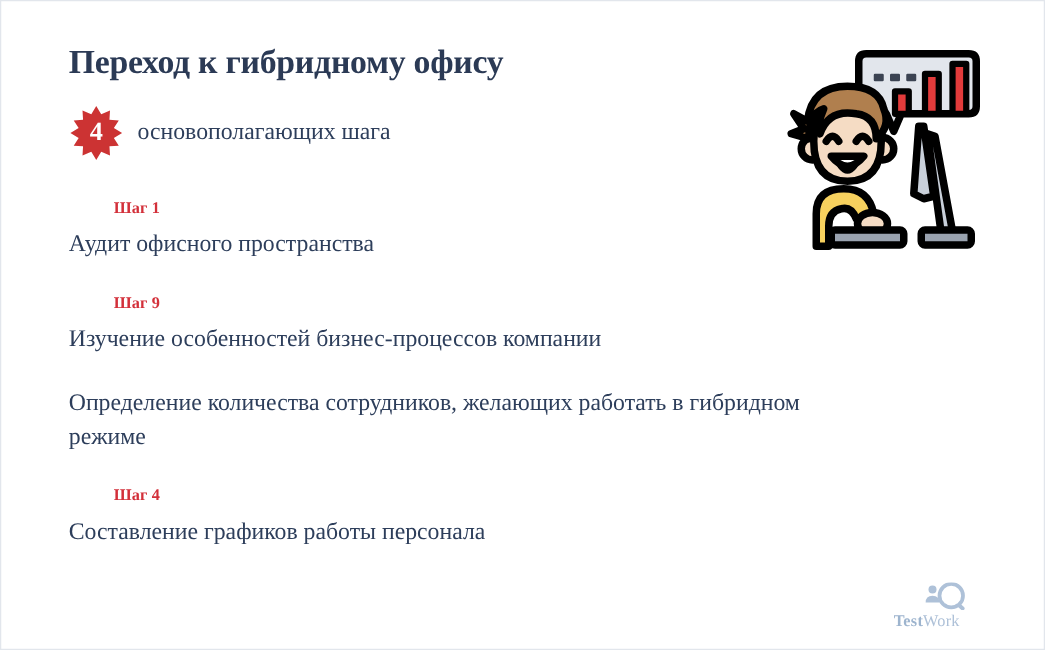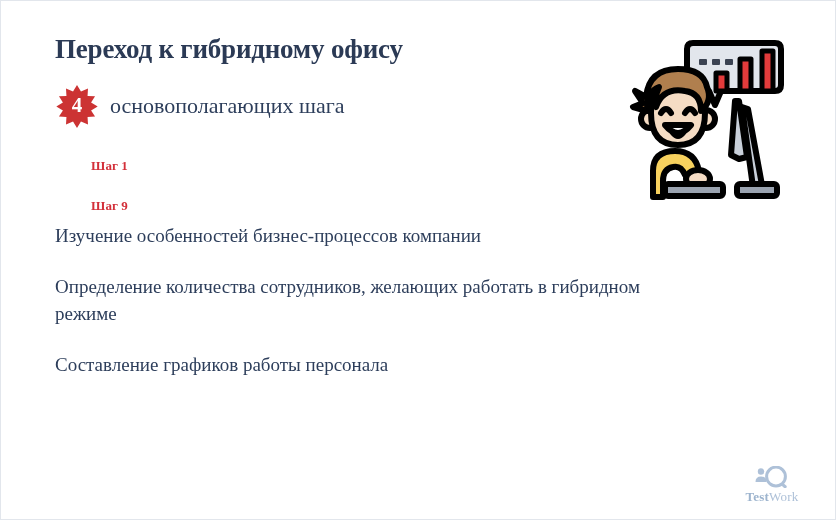--- a/index.html
+++ b/index.html
@@ -59,21 +59,21 @@
     align-items: center;
     justify-content: center;
     color: #ffffff;
     font-size: 21px;
     font-weight: bold;
     line-height: 1;
     padding-bottom: 1px;
     box-sizing: border-box;
   }
   .subtitle-text {
-    font-size: 22px;
+    font-size: 19px;
     color: #2d3e5b;
     white-space: nowrap;
   }
 
   
   .steps {
     position: absolute;
     left: 54px;
     top: 157px;
     width: 640px;
@@ -102,24 +102,23 @@
     left: 628px;
     top: 28px;
     width: 162px;
     height: 172px;
   }
   .illustration svg { display: block; }
 
   
   .logo {
     position: absolute;
-    right: 21px;
+    right: 36px;
     bottom: 16px;
     width: 84px;
-    text-align: center;
   }
   .logo-icon { display: block; margin: 0 auto 2px auto; }
   .logo-text {
     font-size: 13px;
     color: #aec1d8;
     letter-spacing: 0.2px;
     line-height: 1;
   }
   .logo-text .b { font-weight: bold; color: #9db4ce; }
 </style>
@@ -137,32 +136,34 @@
       </svg>
       <span class="star-num">4</span>
     </div>
     <div class="subtitle-text">основополагающих шага</div>
   </div>
 
   <div class="steps">
 
     <div class="step">
       <div class="step-label">Шаг 1</div>
+      <div class="step-text">Аудит офисного пространства</div>
     </div>
 
     <div class="step">
       <div class="step-label">Шаг 9</div>
       <div class="step-text">Изучение особенностей бизнес-процессов компании</div>
     </div>
 
     <div class="step">
       <div class="step-text">Определение количества сотрудников, желающих работать в гибридном режиме</div>
     </div>
 
     <div class="step">
+      <div class="step-label">Шаг 4</div>
       <div class="step-text">Составление графиков работы персонала</div>
     </div>
 
   </div>
 
   <div class="illustration">
     <svg width="162" height="172" viewBox="0 0 162 172" xmlns="http://www.w3.org/2000/svg" aria-hidden="true">
       <g stroke="#000000" stroke-width="6" stroke-linejoin="round" stroke-linecap="round">
 
         <g>

